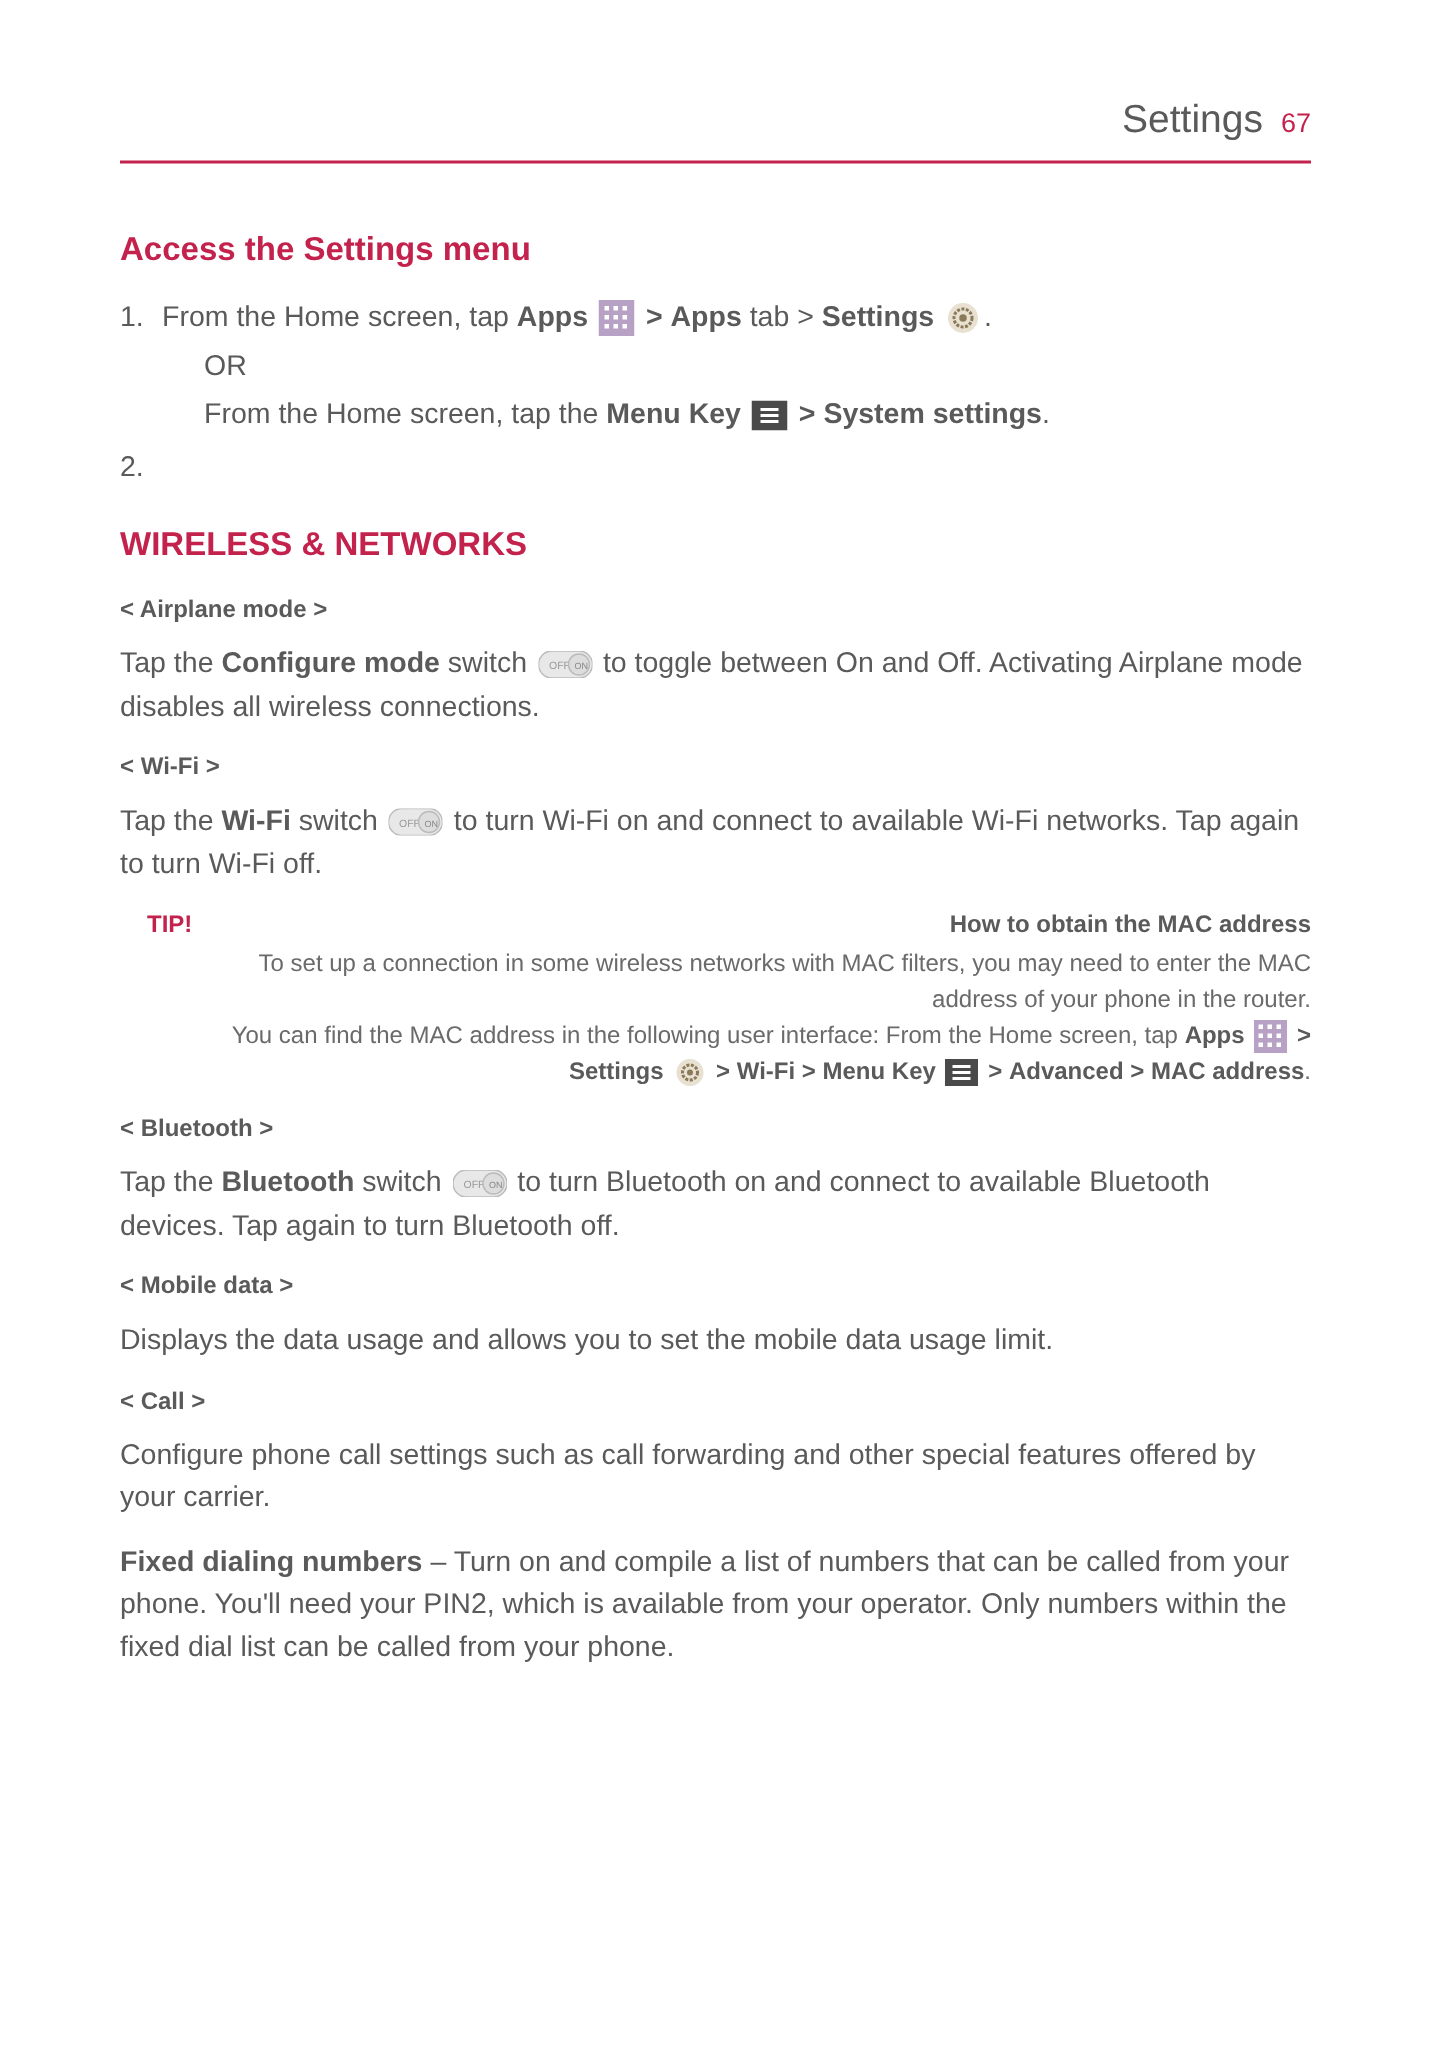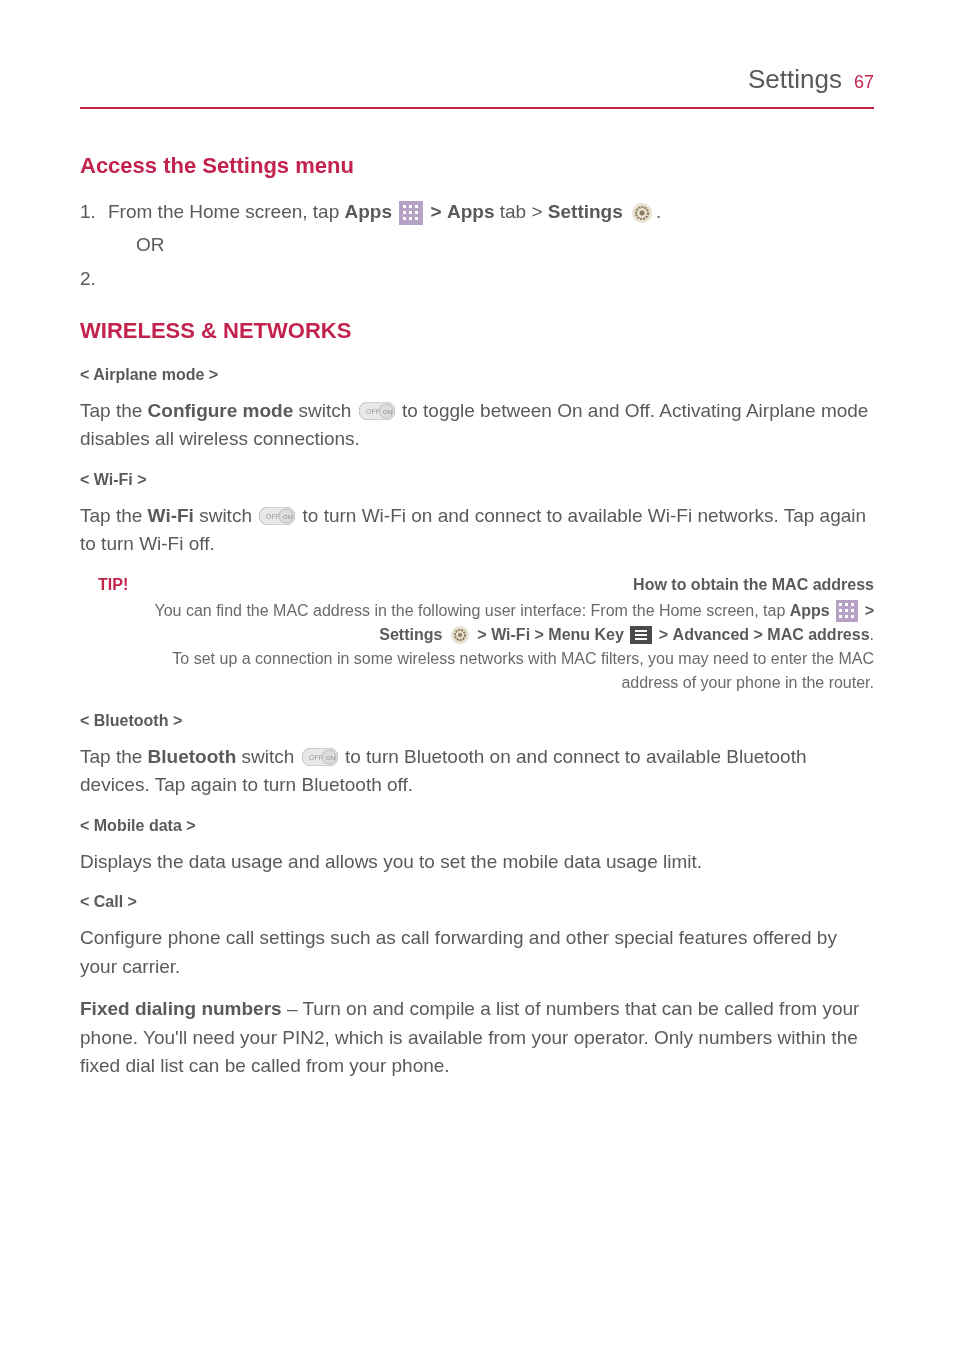--- a/index.html
+++ b/index.html
@@ -78,20 +78,32 @@
         </span>
       <span class="sep"> &gt; </span><b>Apps</b><span> tab &gt; </span><b>Settings</b>
       <span class="icon-inline">
           <svg width="24" height="24">
             <circle cx="12" cy="12" r="10" fill="#e8e0d0"></circle>
             <circle cx="12" cy="12" r="6" fill="none" stroke="#8a7a5a" stroke-width="2" stroke-dasharray="2,1"></circle>
             <circle cx="12" cy="12" r="2.5" fill="#8a7a5a"></circle>
           </svg>
         </span><span>.</span>
       <span class="indent">OR</span>
+      <span class="indent">
+        <span>From the Home screen, tap the </span><b>Menu Key</b>
+        <span class="icon-inline">
+            <svg width="24" height="20">
+              <rect x="0" y="0" width="24" height="20" fill="#4a4a4a"></rect>
+              <rect x="6" y="5" width="12" height="2" fill="#fff"></rect>
+              <rect x="6" y="9" width="12" height="2" fill="#fff"></rect>
+              <rect x="6" y="13" width="12" height="2" fill="#fff"></rect>
+            </svg>
+          </span>
+        <span class="sep"> &gt; </span><b>System settings</b><span>.</span>
+      </span>
     </span>
   </li>
   <li>
     <span class="num">2.</span>
   </li>
 </ol>
 
 <div class="section-heading">WIRELESS &amp; NETWORKS</div>
 
 <div class="sub-heading">&lt; Airplane mode &gt;</div>
@@ -119,20 +131,21 @@
         <text x="24" y="12" font-size="6" fill="#888">ON</text>
       </svg>
     </span>
   <span> to turn Wi-Fi on and connect to available Wi-Fi networks. Tap again to turn Wi-Fi off.</span>
 </p>
 
 <div class="tip-block">
   <div class="tip-label">TIP!</div>
   <div class="tip-content">
     <div class="tip-title">How to obtain the MAC address</div>
+    <div>To set up a connection in some wireless networks with MAC filters, you may need to enter the MAC address of your phone in the router.</div>
     <div>
       <span>You can find the MAC address in the following user interface: From the Home screen, tap </span><b>Apps</b>
       <span class="icon-inline">
           <svg width="22" height="22">
             <rect width="22" height="22" fill="#b7a2c5"></rect>
             <g fill="#fff">
               <rect x="3" y="3" width="3" height="3"></rect>
               <rect x="9" y="3" width="3" height="3"></rect>
               <rect x="15" y="3" width="3" height="3"></rect>
               <rect x="3" y="9" width="3" height="3"></rect>
@@ -156,21 +169,20 @@
       <span class="icon-inline">
           <svg width="22" height="18">
             <rect width="22" height="18" fill="#4a4a4a"></rect>
             <rect x="5" y="4" width="12" height="2" fill="#fff"></rect>
             <rect x="5" y="8" width="12" height="2" fill="#fff"></rect>
             <rect x="5" y="12" width="12" height="2" fill="#fff"></rect>
           </svg>
         </span>
       <span class="sep"> &gt; </span><b>Advanced</b><span class="sep"> &gt; </span><b>MAC address</b><span>.</span>
     </div>
-    <div>To set up a connection in some wireless networks with MAC filters, you may need to enter the MAC address of your phone in the router.</div>
   </div>
 </div>
 
 <div class="sub-heading">&lt; Bluetooth &gt;</div>
 <p class="para">
   <span>Tap the </span><b>Bluetooth</b><span> switch </span>
   <span class="icon-inline">
       <svg width="36" height="18">
         <rect x="0" y="0" width="36" height="18" rx="9" fill="#e8e8e8" stroke="#bbb" stroke-width="1"></rect>
         <text x="7" y="12" font-size="7" fill="#999">OFF</text>

